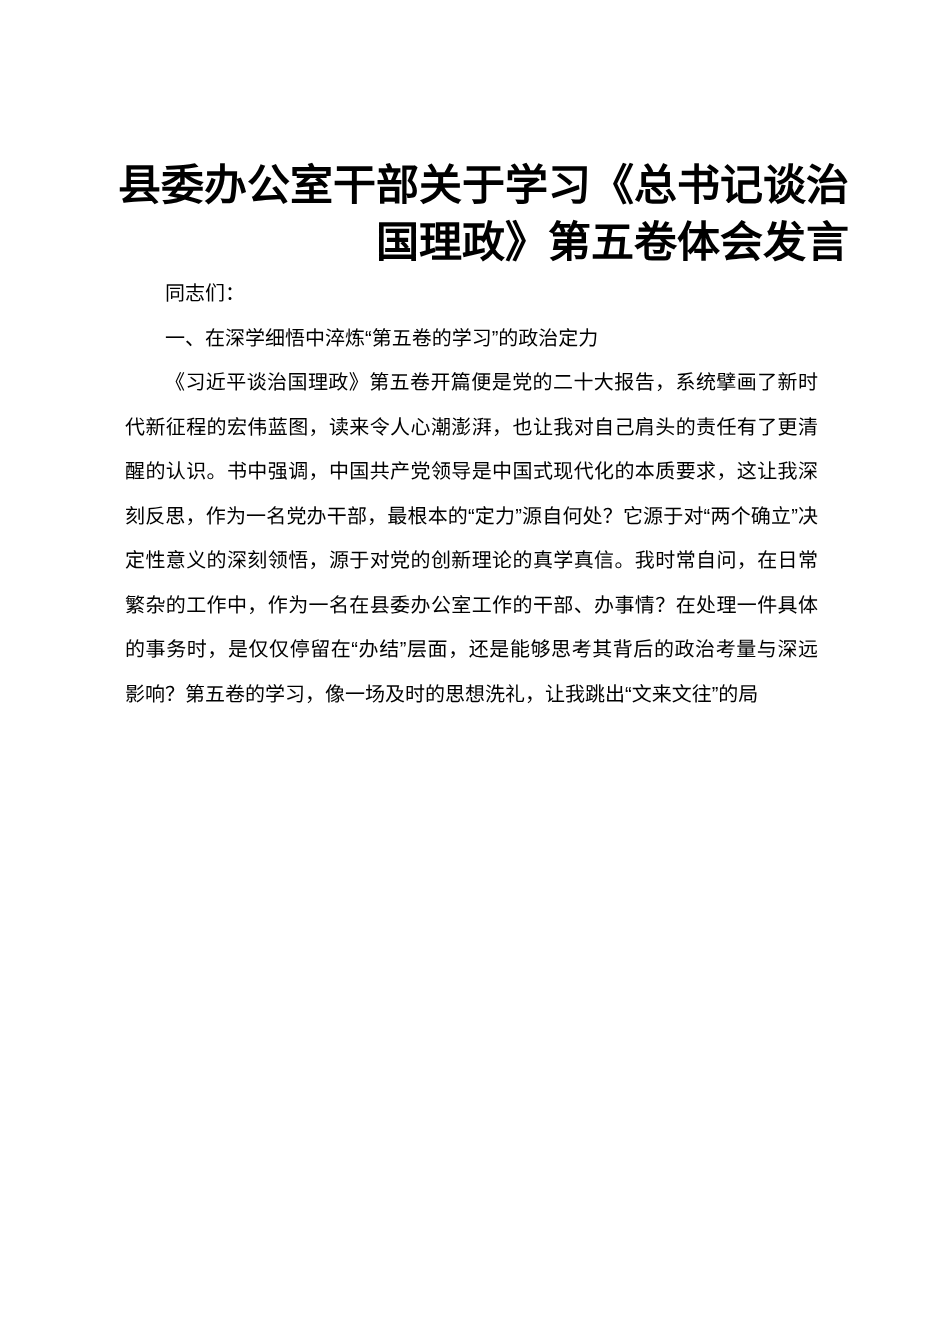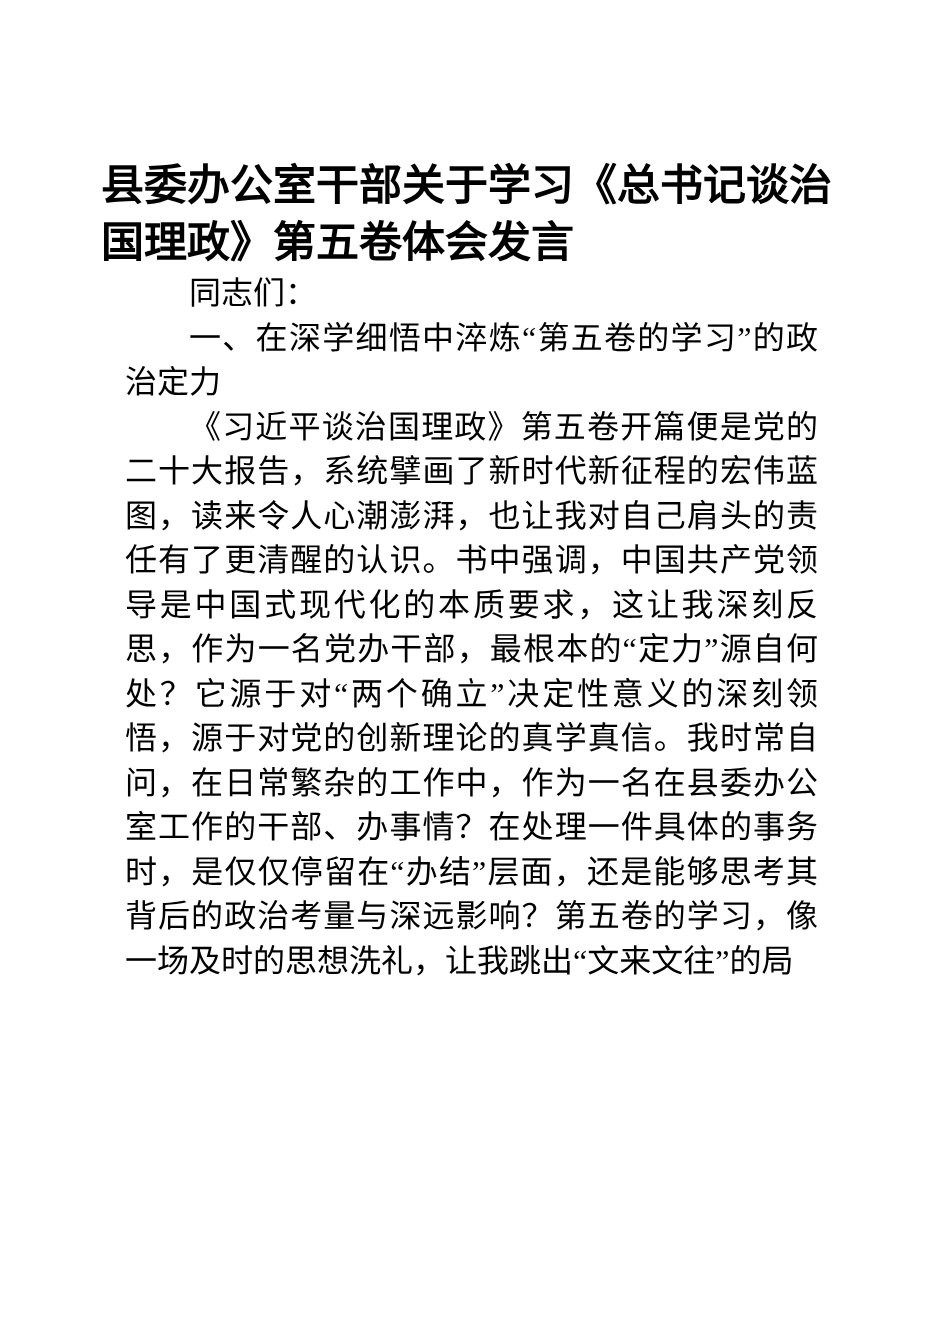--- a/index.html
+++ b/index.html
@@ -19,29 +19,29 @@
     background: #ffffff;
     box-sizing: border-box;
   }
   .doc-title {
     margin: 157px auto 0 auto;
     width: 748px;
     font-family: "Liberation Serif", serif;
     font-weight: bold;
     font-size: 43px;
     line-height: 57px;
-    text-align: left;
+    text-align: right;
     color: #000000;
     letter-spacing: 0;
   }
   .doc-body {
     box-sizing: border-box;
     padding: 0 132px 0 125px;
-    font-family: Liberation Serif, serif;
-    font-size: 32px;
+    font-family: Liberation Sans, sans-serif;
+    font-size: 20px;
     line-height: 44.5px;
     text-align: justify;
     color: #000000;
   }
   .doc-body p {
     margin: 0;
     padding: 0;
     text-indent: 2em;
     word-break: normal;
   }

